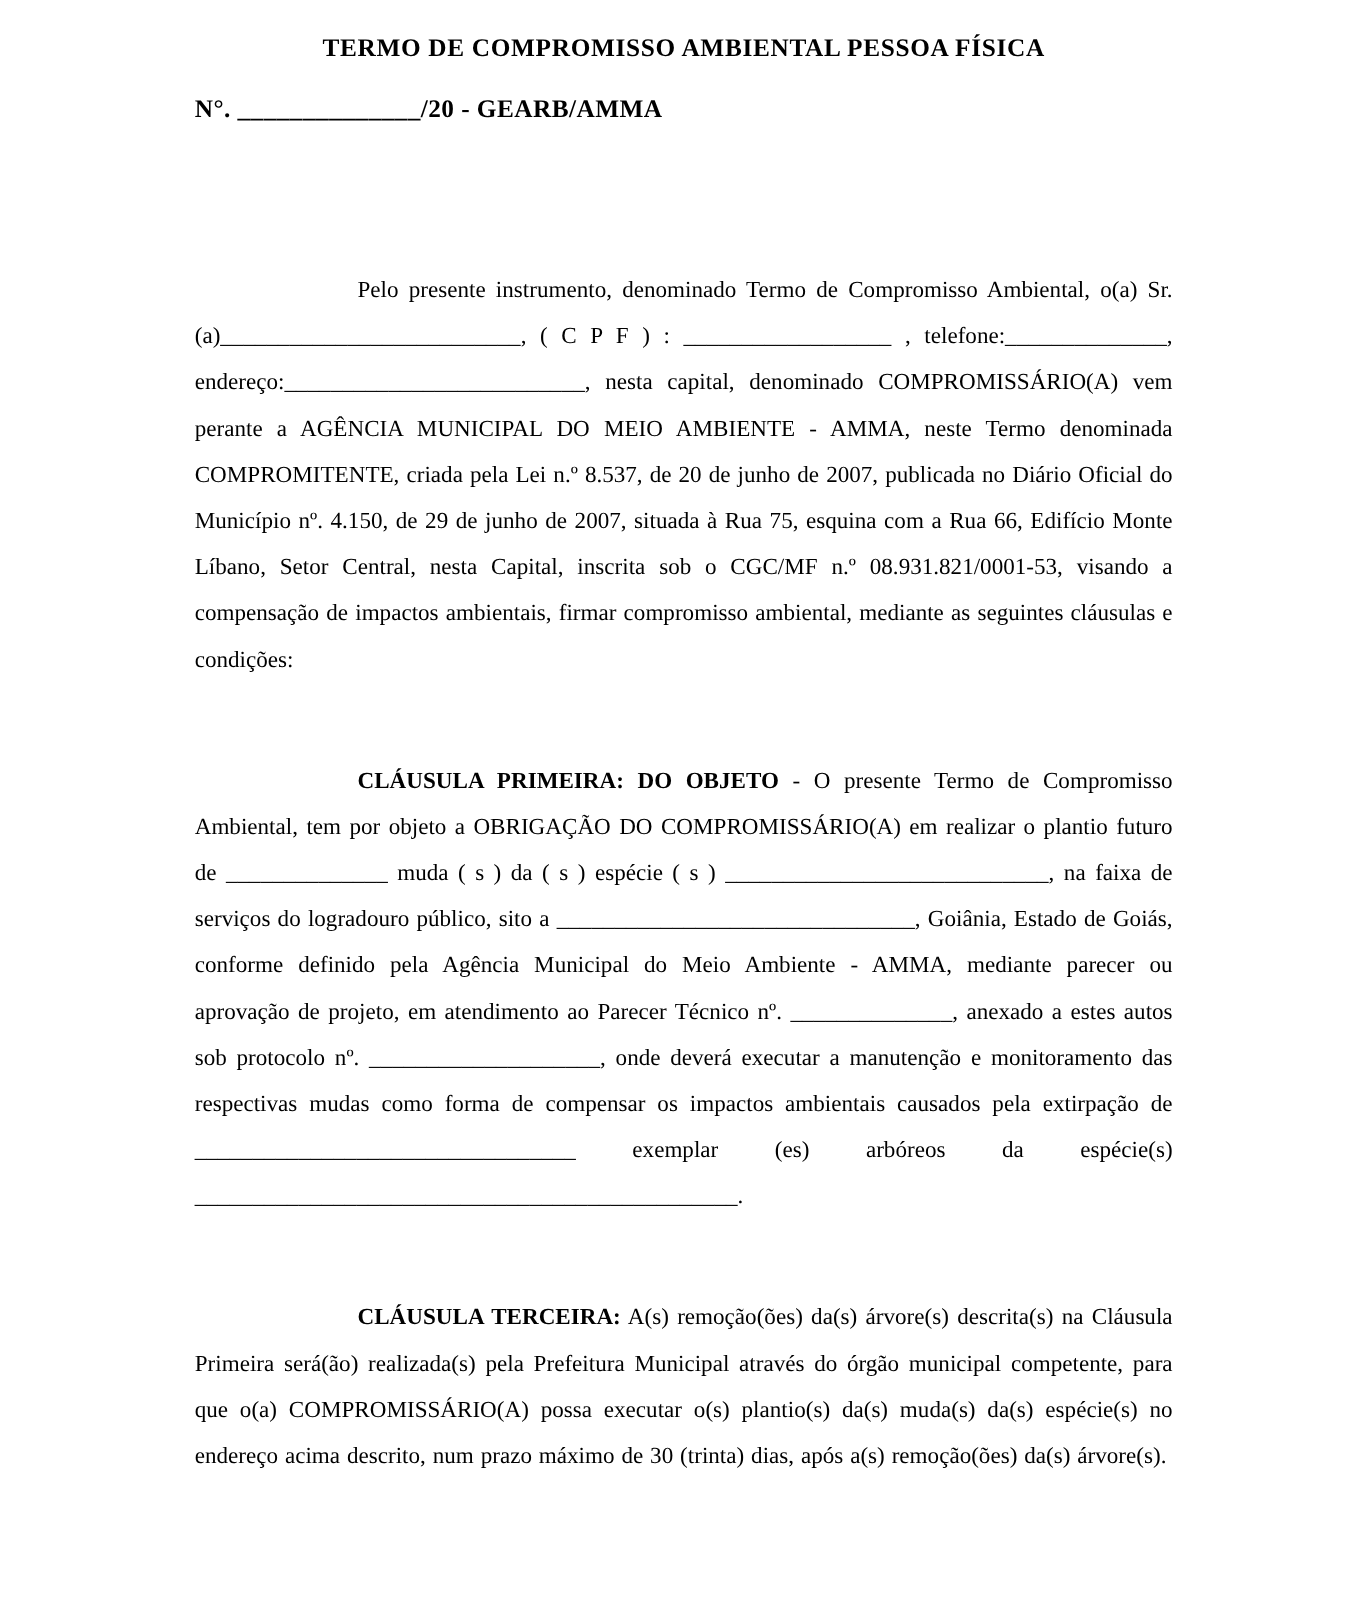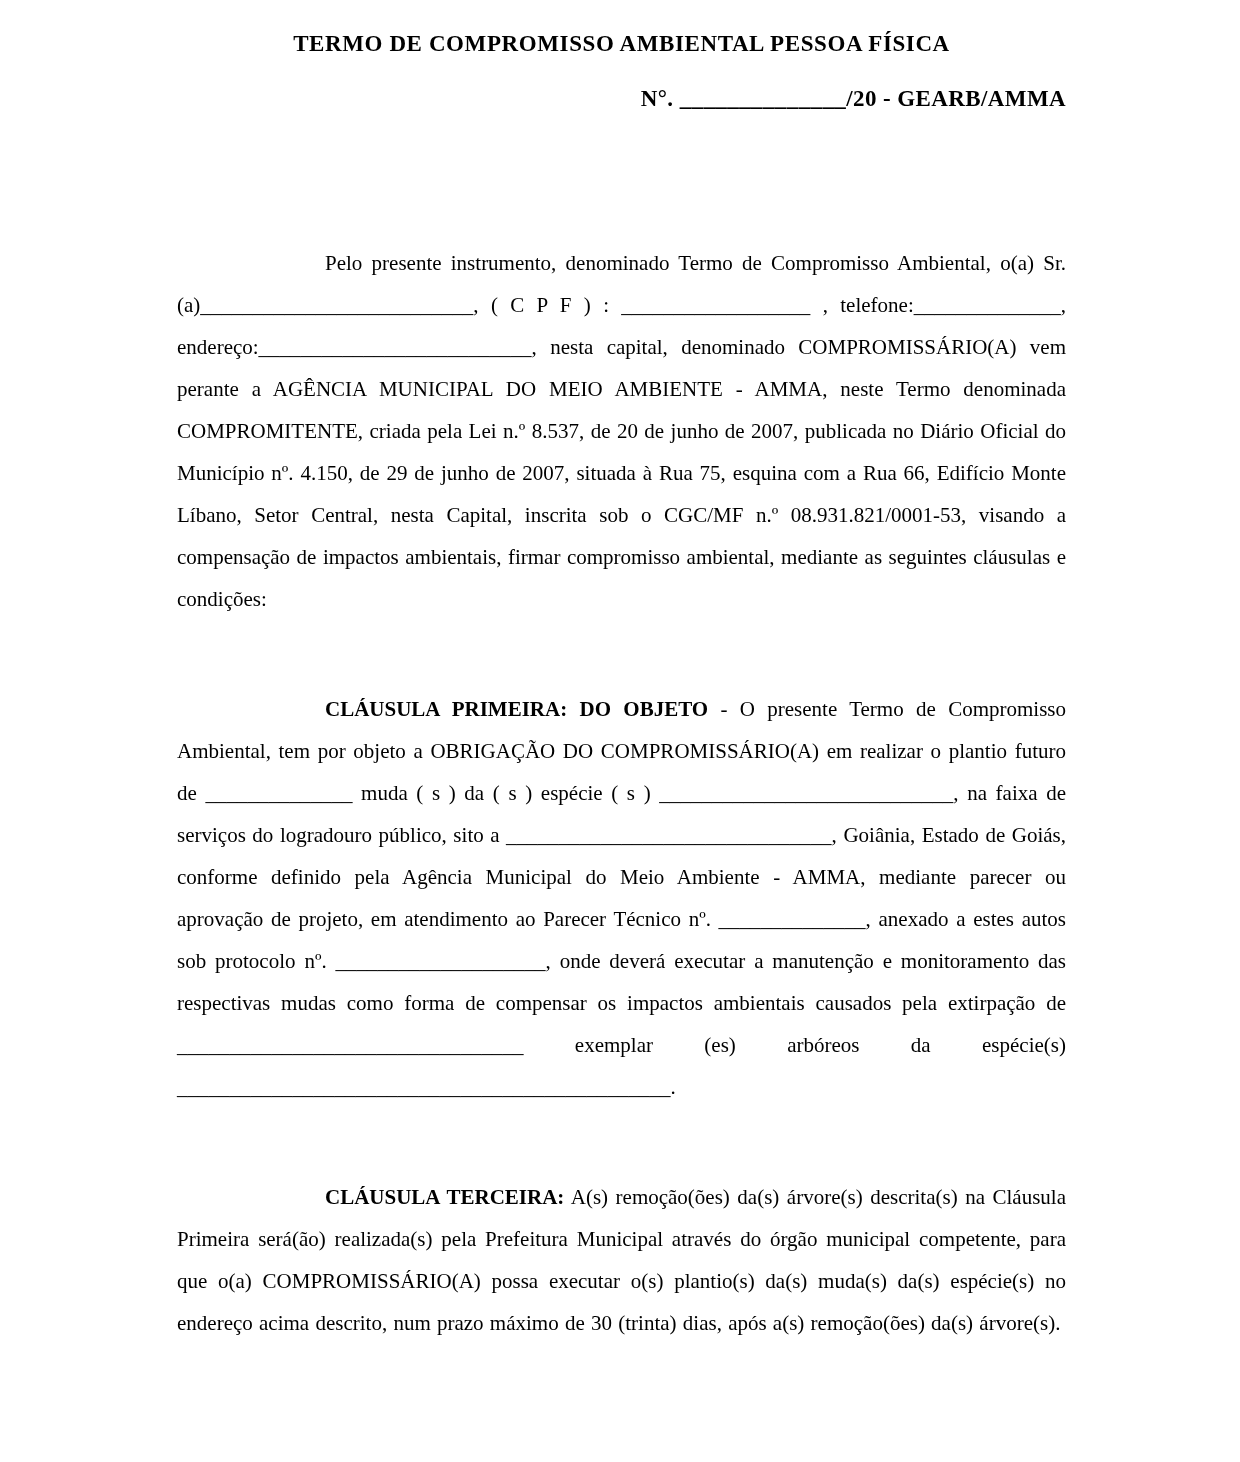--- a/index.html
+++ b/index.html
@@ -26,21 +26,21 @@
     font-size: 23px;
     font-weight: bold;
     text-align: center;
     letter-spacing: 0.6px;
     line-height: 34px;
     margin: 0;
   }
   .doc-subtitle {
     font-size: 23px;
     font-weight: bold;
-    text-align: right;
+    text-align: left;
     letter-spacing: 0.4px;
     line-height: 34px;
     margin: 21px 0 0 0;
   }
   .para {
     font-size: 21px;
     line-height: 42px;
     text-align: justify;
     text-indent: 148px;
     margin: 68px 0 0 0;

